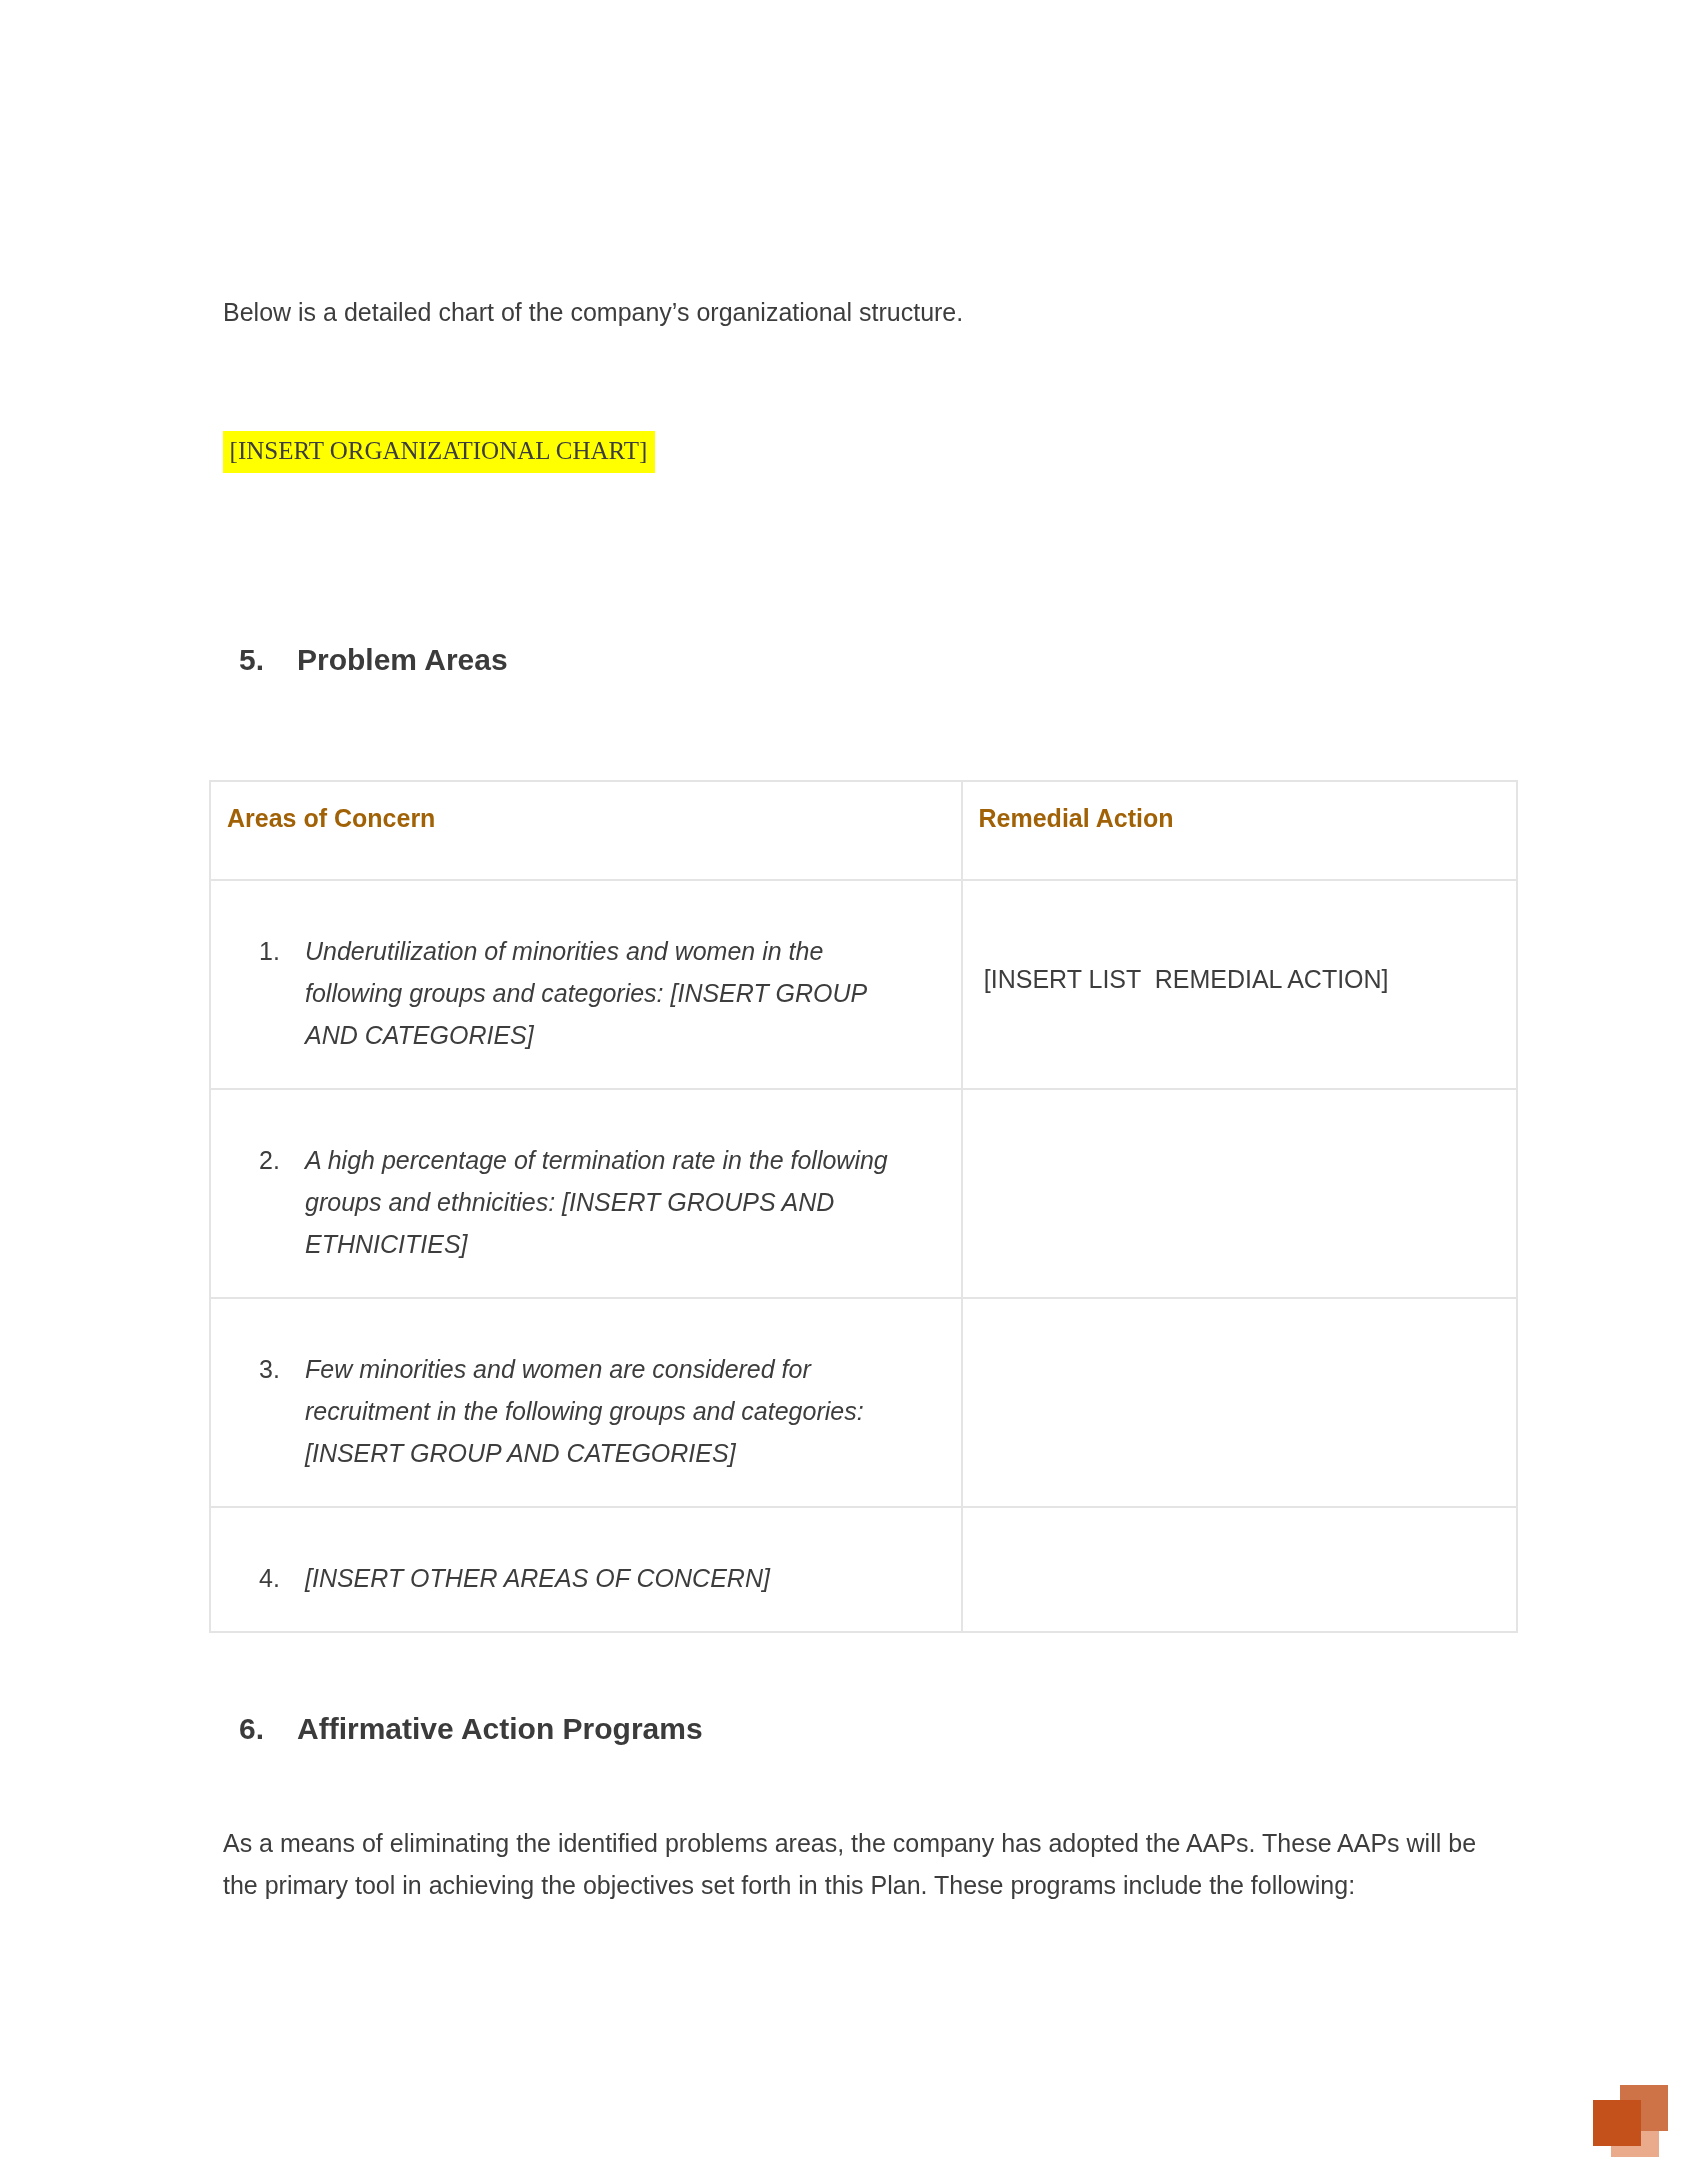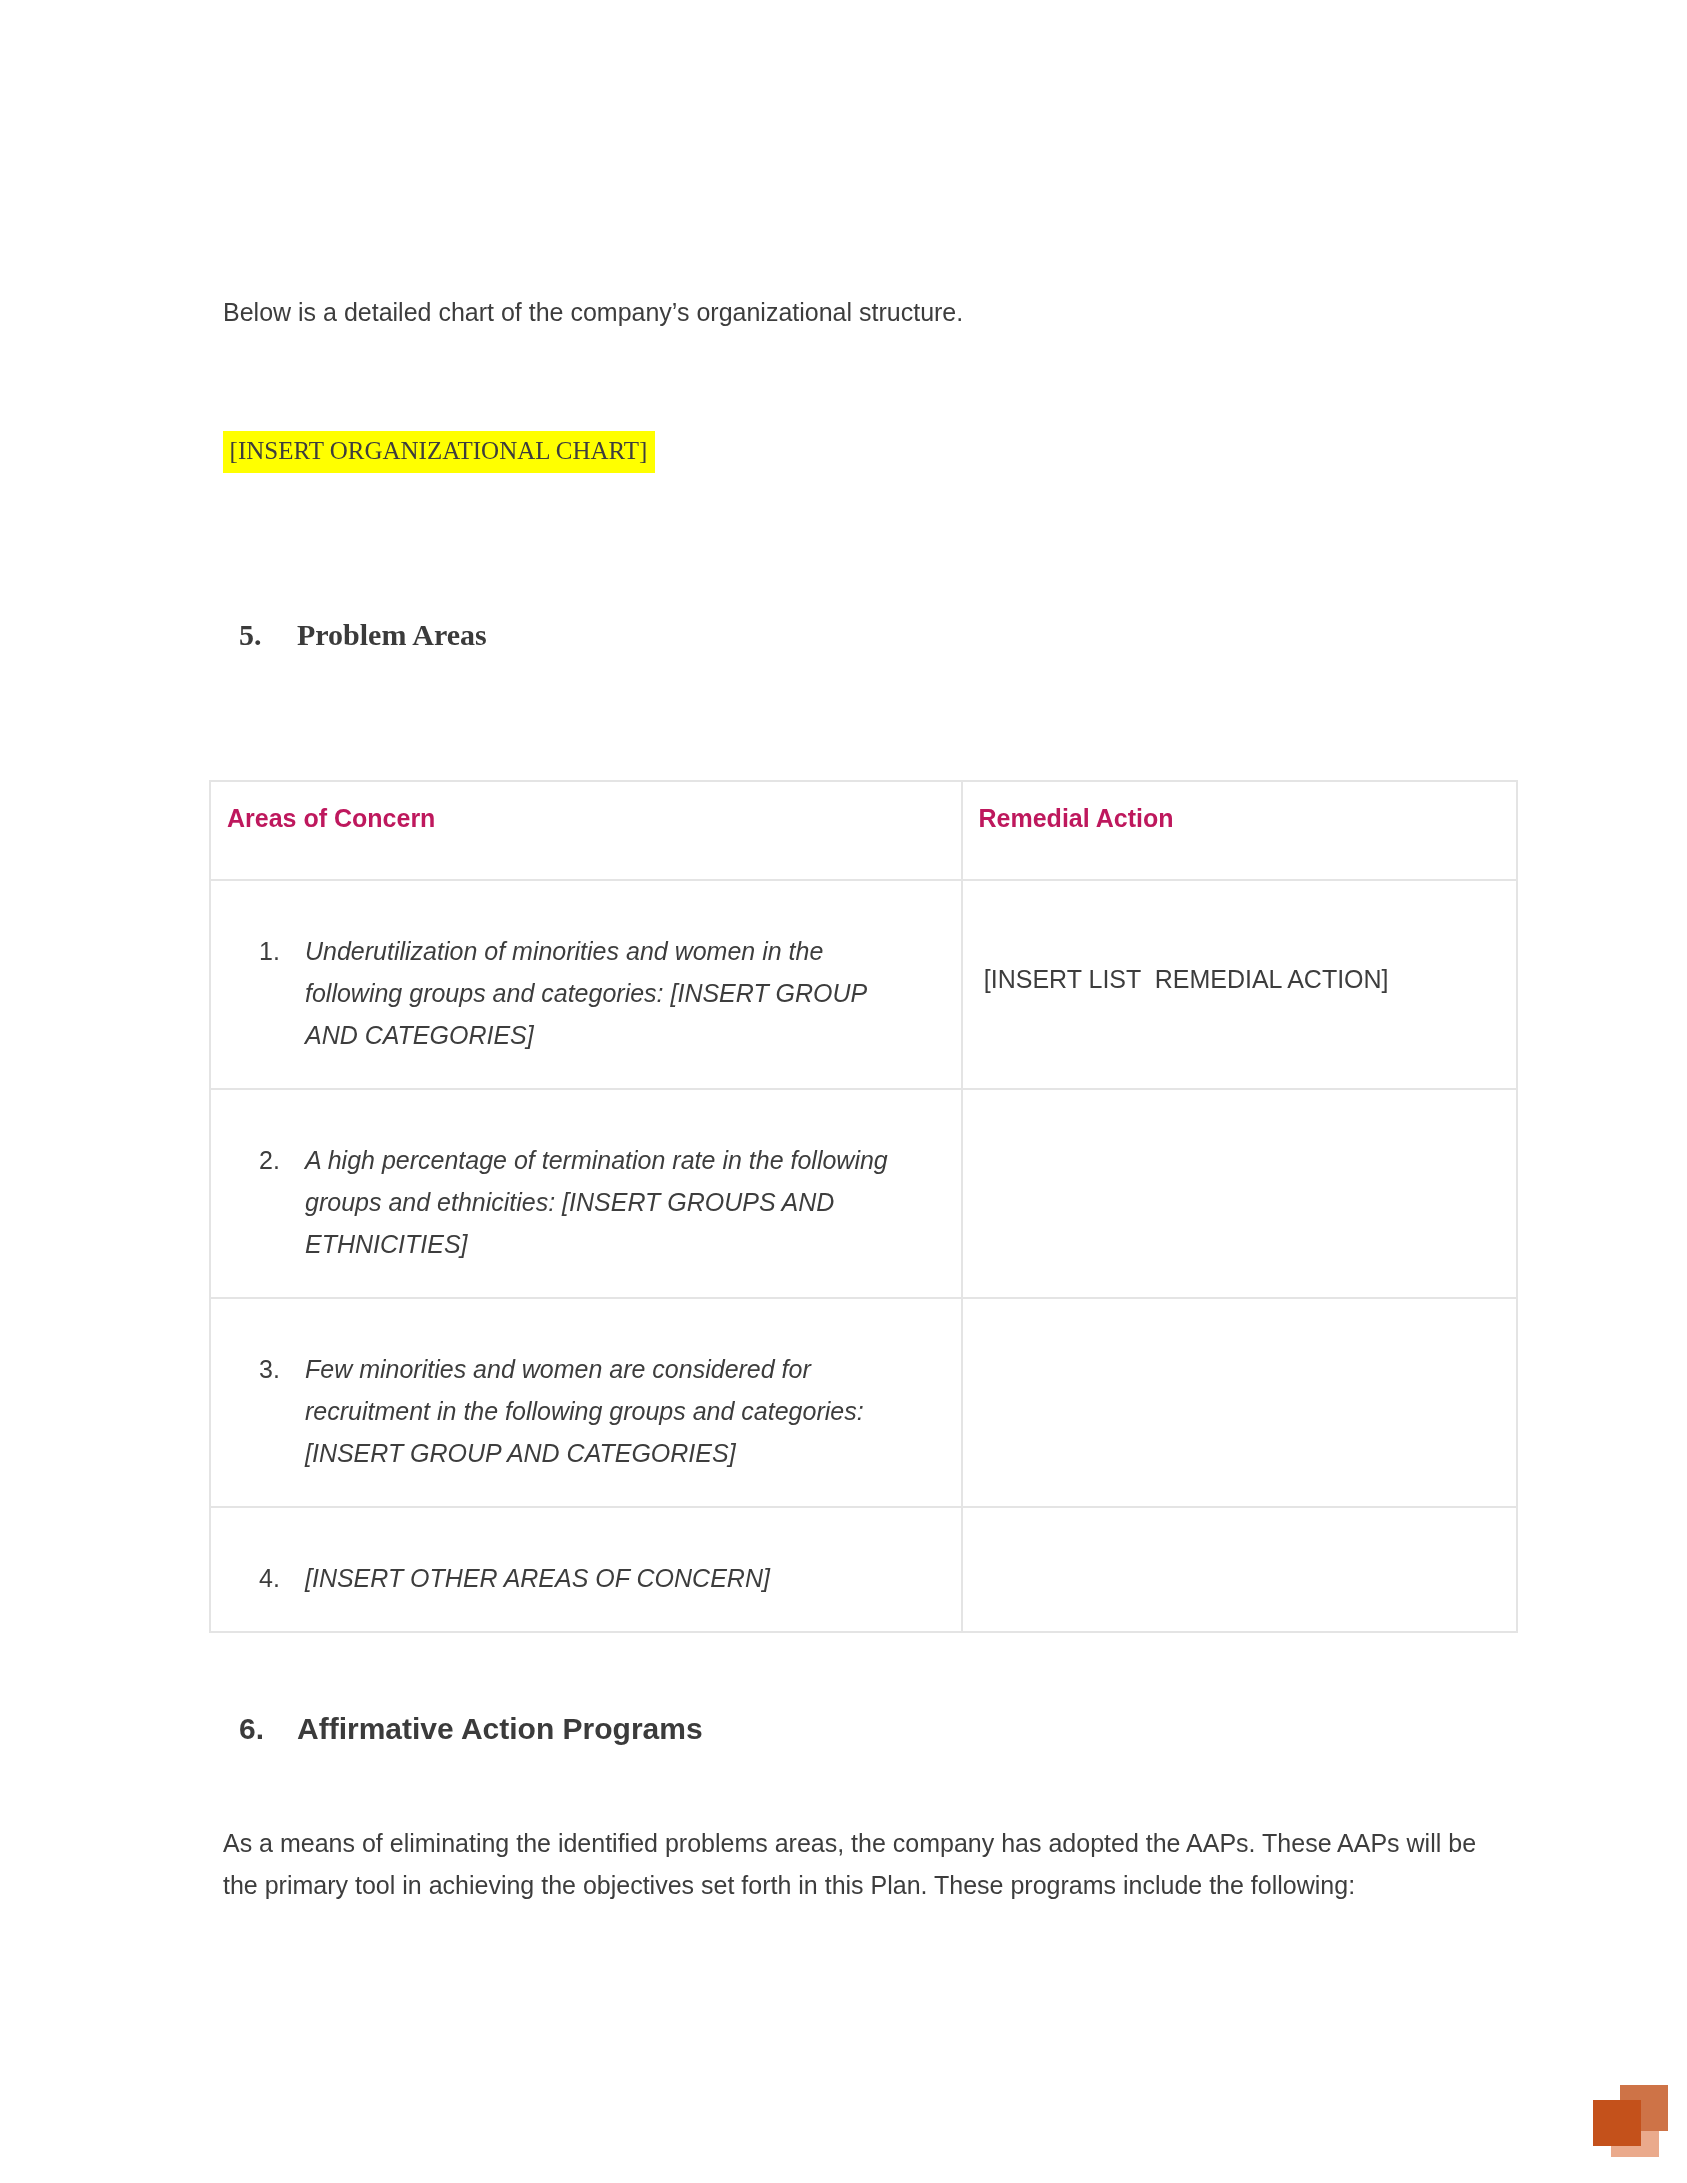--- a/index.html
+++ b/index.html
@@ -44,21 +44,21 @@
 
   .section-heading {
     position: absolute;
     left: 191px;
     width: 1297px;
     font-size: 30px;
     line-height: 38px;
     font-weight: bold;
     color: #3b3b3b;
   }
-  #section-5-heading { top: 568px; font-family: Liberation Serif, serif; }
+  #section-5-heading { top: 593px; }
   #section-6-heading { top: 1662px; }
   .heading-number {
     display: inline-block;
     width: 58px;
   }
 
   
   .problem-table {
     position: absolute;
     left: 193px;
@@ -74,21 +74,21 @@
     vertical-align: top;
     font-size: 25px;
     line-height: 42px;
     color: #3d3d3d;
     text-align: left;
     font-weight: normal;
   }
   .problem-table th {
     padding: 14.6px 16px 0 16px;
     font-weight: bold;
-    color: #be185d;
+    color: #a16207;
   }
   .problem-table td { padding: 17px 16px 0 16px; }
   tr.header-row   { height: 99px; }
   tr.body-row-1   { height: 184px; }
   tr.body-row-2   { height: 185px; }
   tr.body-row-3   { height: 182px; }
   tr.body-row-4   { height: 101px; }
 
   .numbered-item { display: flex; align-items: flex-start; }
   .item-number {

